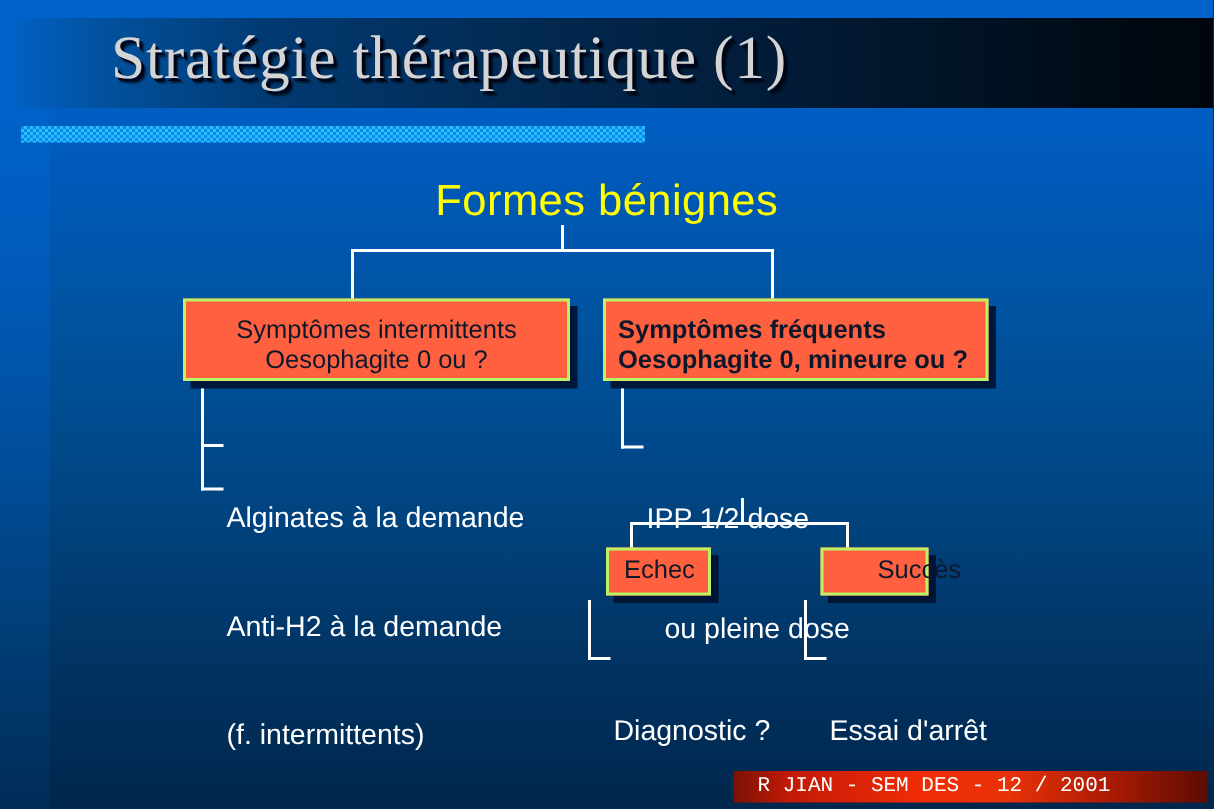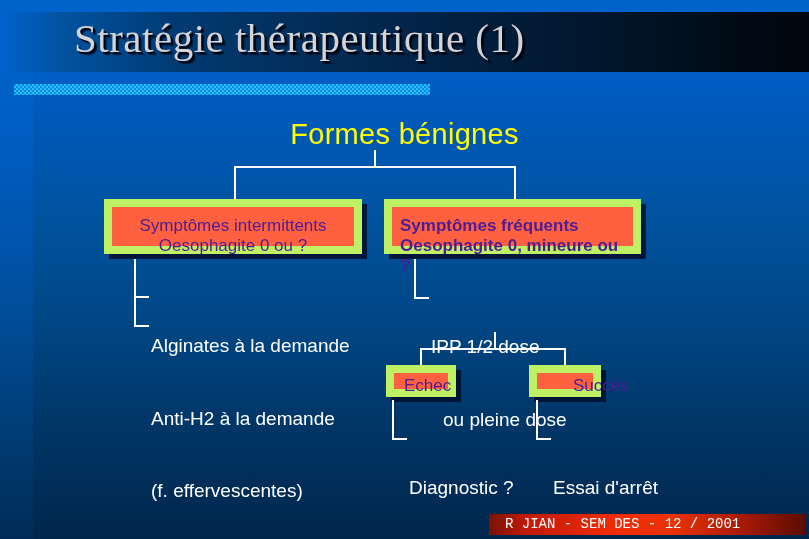--- a/index.html
+++ b/index.html
@@ -56,25 +56,26 @@
     letter-spacing:0.3px;
   }
   
   .ln{position:absolute;background:#ffffff;}
   .lnh{height:2px;}
   .lnv{width:2px;}
   
   .obox{
     position:absolute;
     background:#ff6140;
-    border:8px solid #bef264;
+    border:2px solid #bef264;
     box-shadow:5px 5px 0 rgba(0,14,44,.85);
-    color:#4c1d95;
+    color:#0f172a;
     box-sizing:border-box;
     line-height:1.18;
+    margin-left:18px;
   }
   .obox-big{font-size:17px;padding-top:9px;}
   .obox-small{font-size:17px;padding:3px 10px 4px 10px;}
   
   .txt{
     position:absolute;
     color:#ffffff;
     font-size:19px;
     line-height:1.27;
     white-space:pre;
@@ -119,21 +120,21 @@
     <div>Oesophagite 0,  mineure ou ?</div>
   </div>
 
   <div class="ln lnv" style="left:134px;top:259px;height:68px;"></div>
   <div class="ln lnh" style="left:134px;top:296px;width:15px;"></div>
   <div class="ln lnh" style="left:134px;top:325px;width:15px;"></div>
 
   <div class="txt" style="left:151px;top:286px;">
     <div>Alginates à la demande</div>
     <div>Anti-H2 à la demande</div>
-    <div>(f. effervescentes)</div>
+    <div>(f. intermittents)</div>
   </div>
 
   <div class="ln lnv" style="left:414px;top:259px;height:40px;"></div>
   <div class="ln lnh" style="left:414px;top:297px;width:15px;"></div>
 
   <div class="txt" style="left:431px;top:287px;">
     <div>IPP 1/2 dose</div>
     <div style="padding-left:12px;"><span>ou pleine dose</span></div>
   </div>
 

